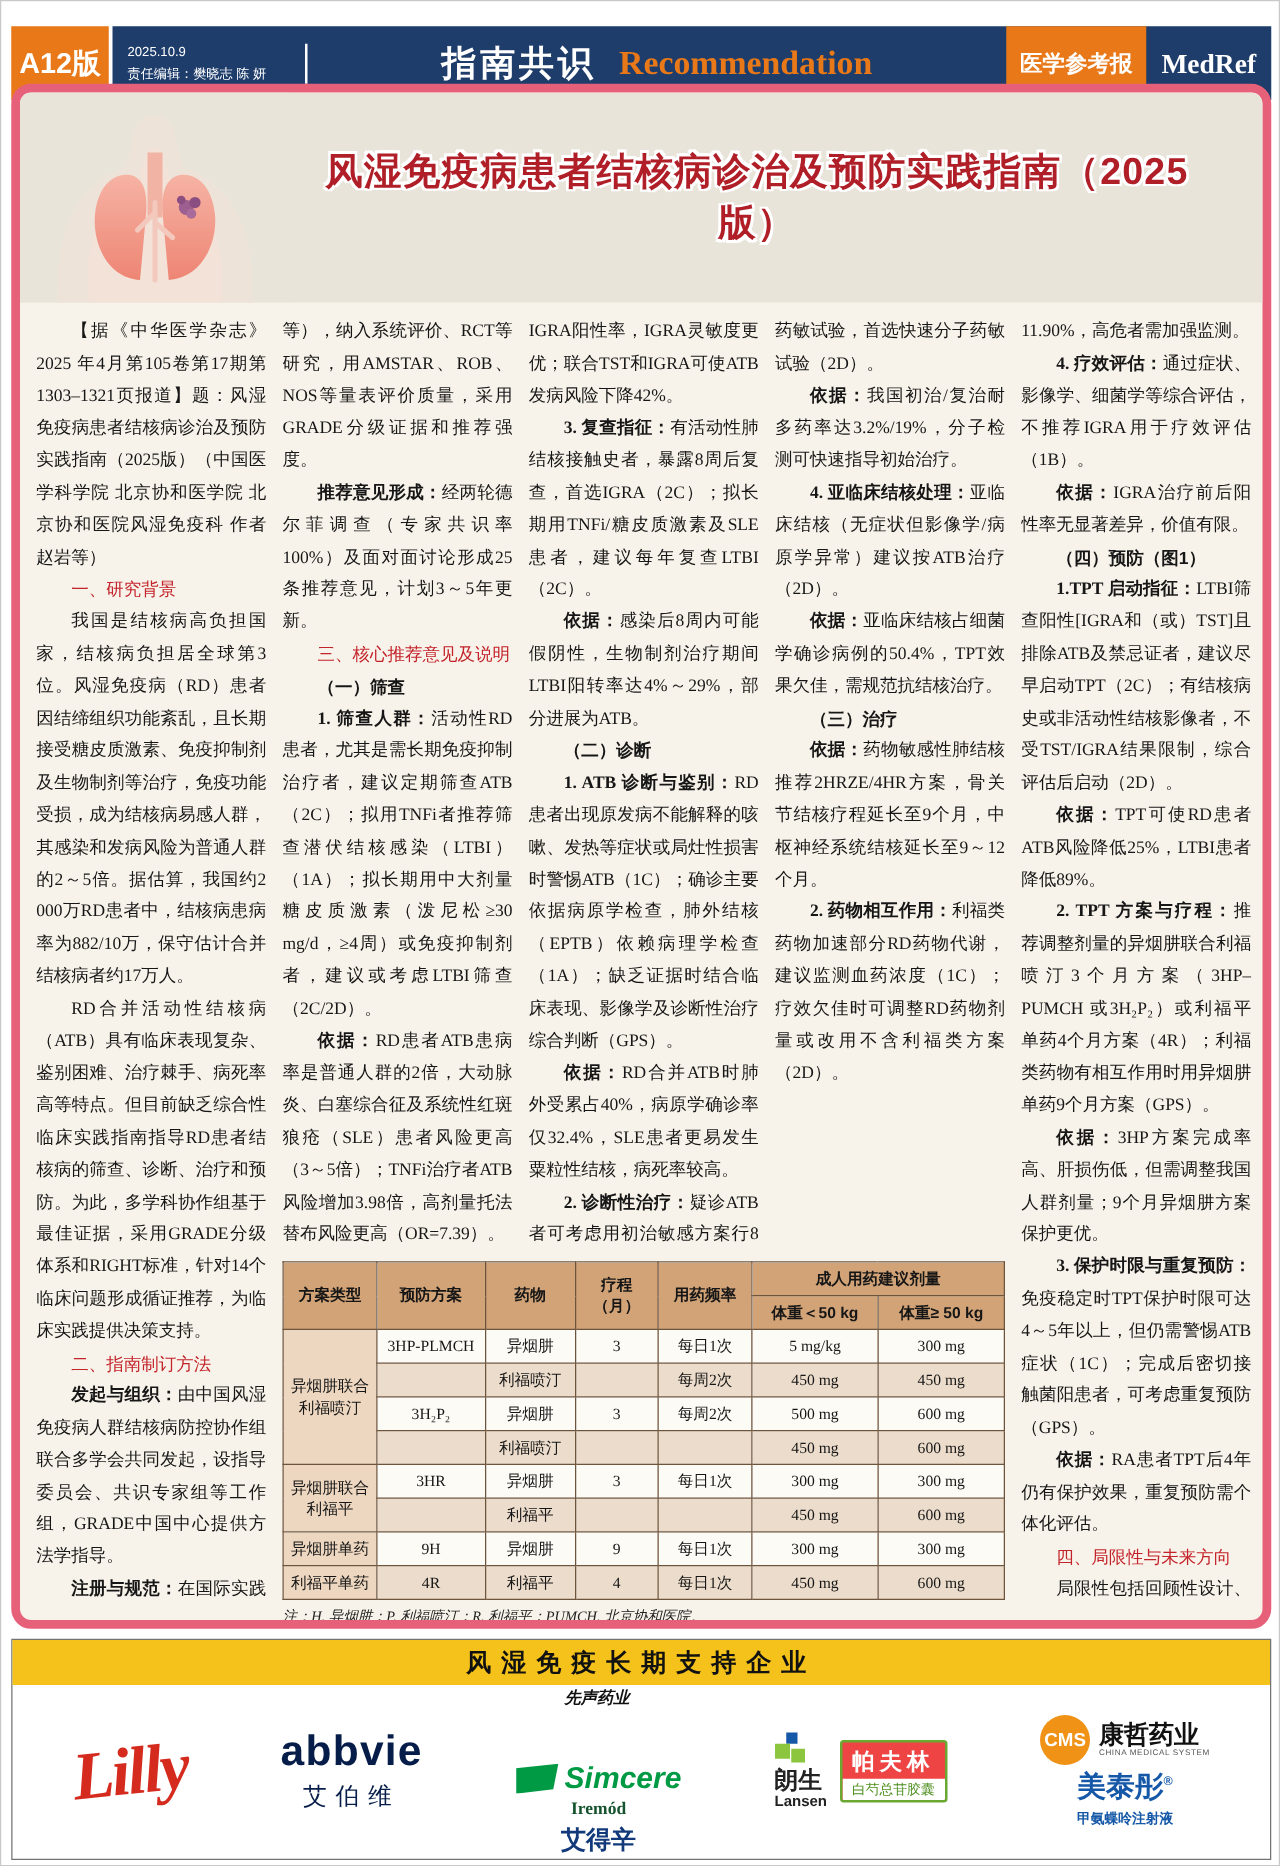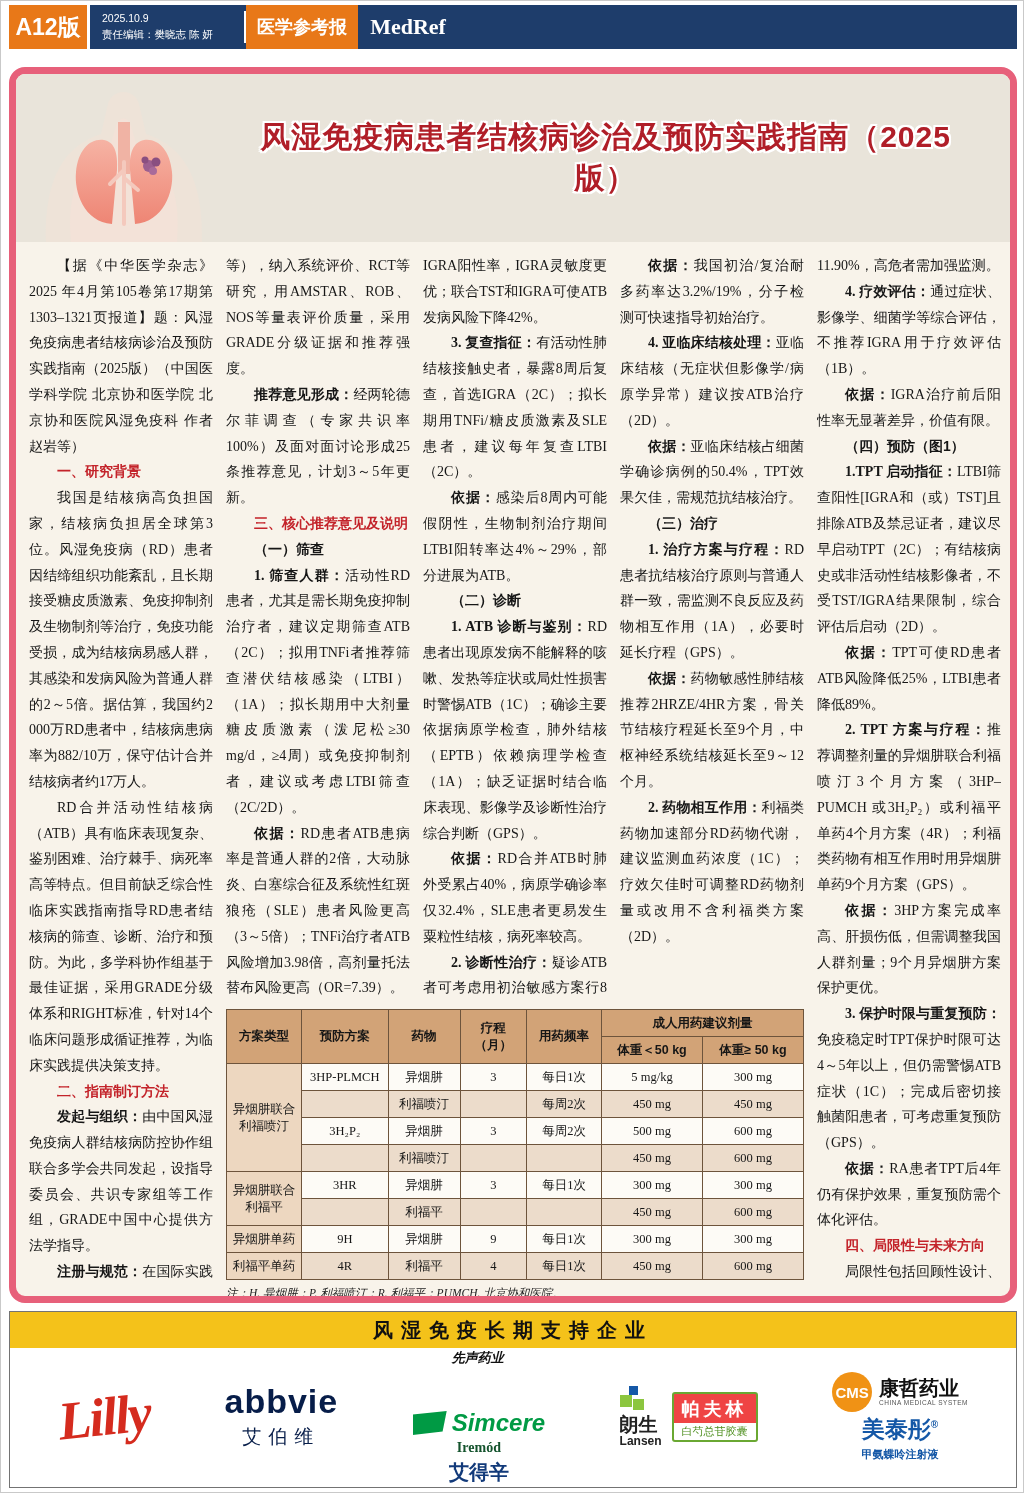--- a/index.html
+++ b/index.html
@@ -1,19 +1,19 @@
 <!DOCTYPE html>
 <html><head>
 <meta charset="utf-8">
 <style>
   html,body{margin:0;padding:0;}
   .page{position:relative;width:1024px;height:1493px;background:#fff;border:1px solid #c9c9c9;
     box-sizing:border-box;overflow:hidden;font-family:"Liberation Serif",serif;color:#161616;}
   
-  .masthead{position:absolute;top:4px;left:8px;width:1008px;height:44px;display:flex;}
+  .masthead{position:absolute;top:20px;left:8px;width:1008px;height:59px;display:flex;}
   .page-label{width:78px;background:#e87818;color:#fff;display:flex;align-items:center;justify-content:center;
     font-family:"Liberation Sans",sans-serif;font-weight:bold;font-size:23px;margin-right:3px;}
   .mast-main{flex:1;background:#1e3d6b;display:flex;align-items:center;color:#fff;}
   .mast-meta{width:142px;padding-left:12px;display:flex;flex-direction:column;justify-content:center;gap:4px;
     font-family:"Liberation Sans",sans-serif;font-size:10.5px;border-right:2px solid #fff;height:32px;}
   .mast-center{flex:1;text-align:center;white-space:nowrap;}
   .sec-cn{font-family:"Liberation Sans",sans-serif;font-weight:bold;font-size:28px;letter-spacing:3px;color:#fff;vertical-align:middle;}
   .sec-en{font-family:"Liberation Serif",serif;font-weight:bold;font-size:27px;color:#e87818;margin-left:14px;vertical-align:middle;}
   .mast-paper{width:112px;height:100%;background:#e87818;display:flex;align-items:center;justify-content:center;
     font-family:"Liberation Sans",sans-serif;font-weight:bold;font-size:18px;color:#fff;}
@@ -28,21 +28,21 @@
     text-shadow:-2px -2px 0 #fff,2px -2px 0 #fff,-2px 2px 0 #fff,2px 2px 0 #fff,0 2px 0 #fff,0 -2px 0 #fff,2px 0 0 #fff,-2px 0 0 #fff;}
   
   .article{display:flex;gap:13px;padding:11px 13px 0;}
   .col{width:184px;flex:none;font-size:14px;line-height:25.8px;text-align:justify;overflow:hidden;}
   .col-tall{height:1030px;}
   .mid{width:578px;flex:none;}
   .midcols{display:flex;gap:13px;}
   .midcols .col{height:748px;}
   .para{margin:0;text-indent:2em;}
   .noind{text-indent:0;}
-  .h{color:#c3232a;font-weight:bold;font-family:"Liberation Sans",sans-serif;}
+  .h{color:#c3232a;font-weight:normal;font-family:"Liberation Sans",sans-serif;}
   .sh{font-weight:bold;font-family:"Liberation Sans",sans-serif;}
   
   .tablewrap{margin-top:8px;}
   .tbl-title{text-align:center;font-family:"Liberation Sans",sans-serif;font-weight:bold;font-size:13.5px;margin:2px 0 7px;}
   table{width:100%;border-collapse:collapse;table-layout:fixed;font-size:12.5px;background:#fdfbf6;}
   th,td{border:1px solid #6d543c;text-align:center;padding:2px 2px;height:22px;overflow:hidden;}
   thead th{background:#d2a377;font-family:"Liberation Sans",sans-serif;font-weight:bold;font-size:12.5px;}
   td.gcell{background:#edd7c0;}
   tr.shade td:not(.gcell){background:#ecdccb;}
   .tbl-note{font-size:11.5px;margin-top:6px;font-style:italic;color:#222;}
@@ -91,20 +91,24 @@
 
 <div class="page">
 
   <div class="masthead">
     <div class="page-label">A12版</div>
     <div class="mast-main">
       <div class="mast-meta">
         <span>2025.10.9</span>
         <span>责任编辑：樊晓志  陈  妍</span>
       </div>
+      <div class="mast-center">
+        <span class="sec-cn">指南共识</span>
+        <span class="sec-en">Recommendation</span>
+      </div>
       <div class="mast-paper">医学参考报</div>
       <div class="mast-en">MedRef</div>
     </div>
   </div>
 
   <div class="frame">
     <div class="banner">
       <svg width="215" height="168" viewBox="0 0 215 168">
         <defs>
           <linearGradient id="lg" x1="0" y1="0" x2="0" y2="1">
@@ -150,25 +154,25 @@
           <div class="col">
               <p class="para noind">IGRA阳性率，IGRA灵敏度更优；联合TST和IGRA可使ATB发病风险下降42%。</p>
               <p class="para"><b>3. 复查指征：</b>有活动性肺结核接触史者，暴露8周后复查，首选IGRA（2C）；拟长期用TNFi/糖皮质激素及SLE患者，建议每年复查LTBI（2C）。</p>
               <p class="para"><b>依据：</b>感染后8周内可能假阴性，生物制剂治疗期间LTBI阳转率达4%～29%，部分进展为ATB。</p>
               <p class="para sh">（二）诊断</p>
               <p class="para"><b>1. ATB 诊断与鉴别：</b>RD患者出现原发病不能解释的咳嗽、发热等症状或局灶性损害时警惕ATB（1C）；确诊主要依据病原学检查，肺外结核（EPTB）依赖病理学检查（1A）；缺乏证据时结合临床表现、影像学及诊断性治疗综合判断（GPS）。</p>
               <p class="para"><b>依据：</b>RD合并ATB时肺外受累占40%，病原学确诊率仅32.4%，SLE患者更易发生粟粒性结核，病死率较高。</p>
               <p class="para"><b>2. 诊断性治疗：</b>疑诊ATB者可考虑用初治敏感方案行8周诊断性治疗（GPS）；临床确诊后需完成标准抗结核治疗（1A）。</p>
             </div>
           <div class="col">
+              <p class="para noind">药敏试验，首选快速分子药敏试验（2D）。</p>
               <p class="para"><b>依据：</b>我国初治/复治耐多药率达3.2%/19%，分子检测可快速指导初始治疗。</p>
               <p class="para"><b>4. 亚临床结核处理：</b>亚临床结核（无症状但影像学/病原学异常）建议按ATB治疗（2D）。</p>
               <p class="para"><b>依据：</b>亚临床结核占细菌学确诊病例的50.4%，TPT效果欠佳，需规范抗结核治疗。</p>
               <p class="para sh">（三）治疗</p>
-              <p class="para"><b>1. 治疗方案与疗程：</b>RD患者抗结核治疗原则与普通人群一致，需监测不良反应及药物相互作用（1A），必要时延长疗程（GPS）。</p>
               <p class="para"><b>依据：</b>药物敏感性肺结核推荐2HRZE/4HR方案，骨关节结核疗程延长至9个月，中枢神经系统结核延长至9～12个月。</p>
               <p class="para"><b>2. 药物相互作用：</b>利福类药物加速部分RD药物代谢，建议监测血药浓度（1C）；疗效欠佳时可调整RD药物剂量或改用不含利福类方案（2D）。</p>
             </div>
         </div>
         <div class="tablewrap">
           <div class="tbl-title"></div>
           <table>
             <colgroup>
               <col style="width:13%">
                 <col style="width:15%">

